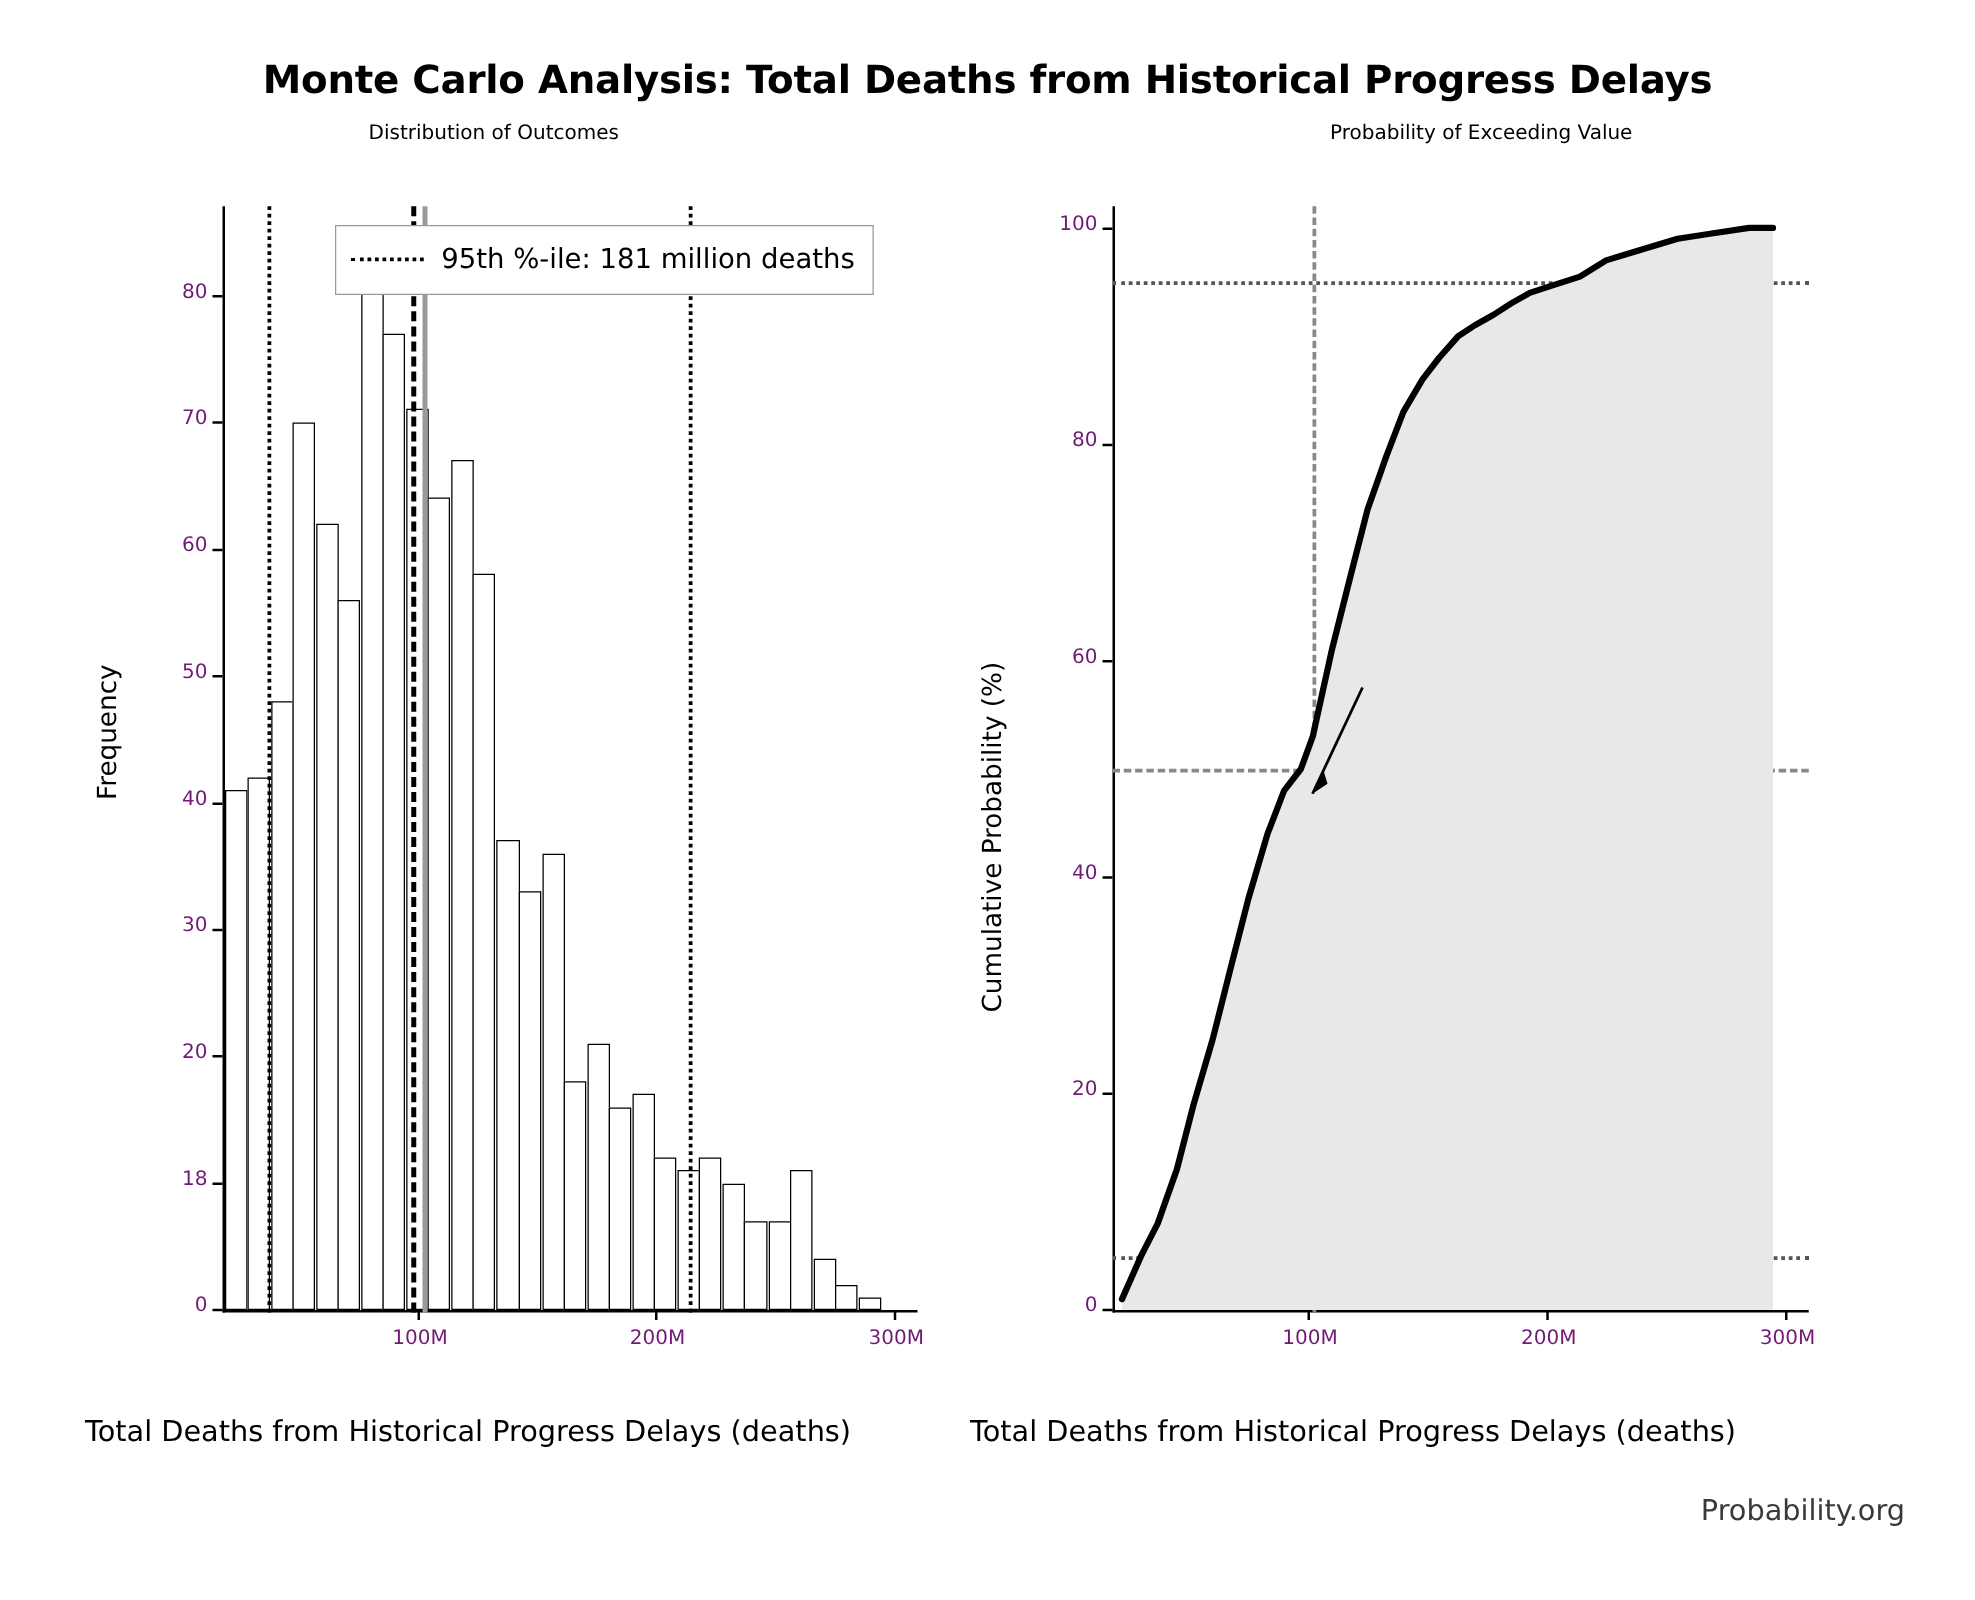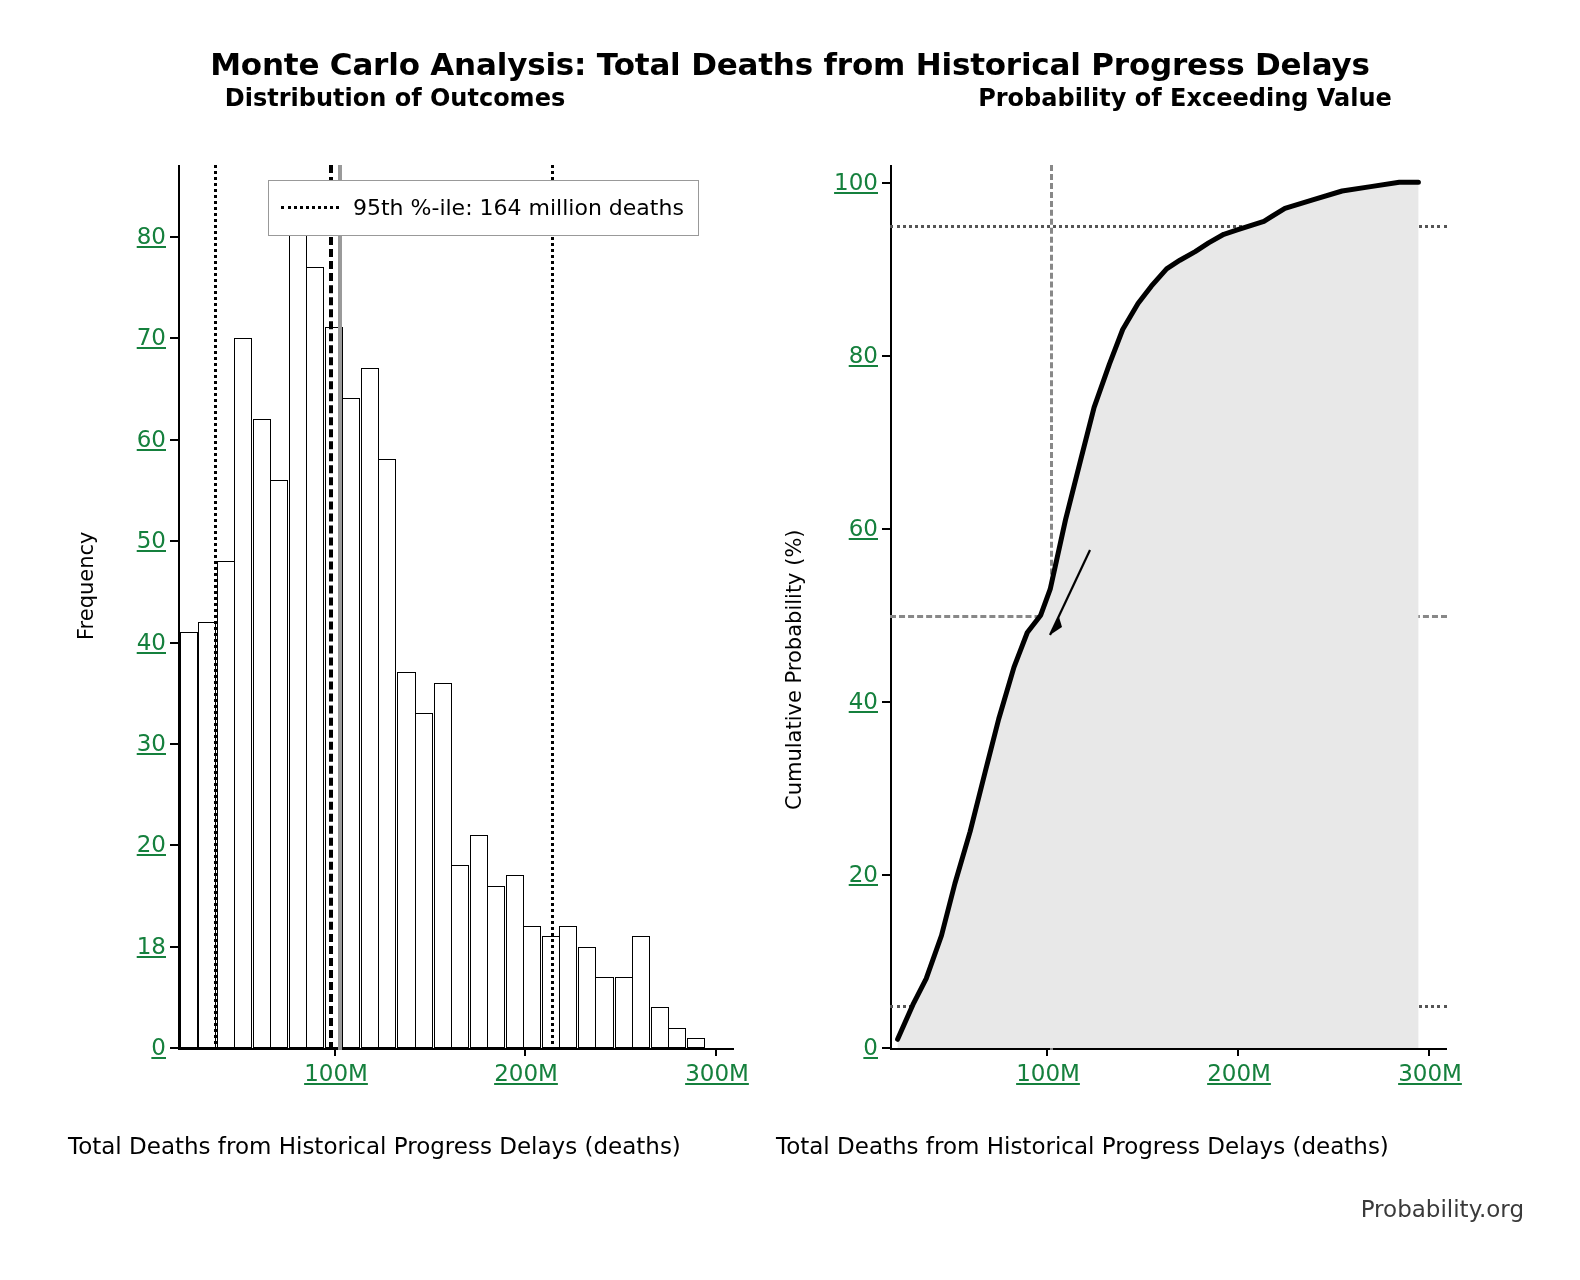--- a/index.html
+++ b/index.html
@@ -28,25 +28,25 @@
   .panel {
     position: absolute;
     top: 0;
     height: 1280px;
   }
   .panel-left { left: 0; width: 790px; }
   .panel-right { left: 790px; width: 790px; }
 
   .subtitle {
     position: absolute;
-    top: 84px;
+    top: 96px;
     width: 100%;
     text-align: center;
-    font-size: 24px;
-    font-weight: bold;
+    font-size: 16px;
+    font-weight: normal;
   }
 
   
   .plot {
     position: absolute;
     border: none;
     box-sizing: border-box;
   }
   .axis-line {
     position: absolute;
@@ -63,24 +63,23 @@
   
   #plot-right {
     left: 890px;
     top: 165px;
     width: 557px;
     height: 885px;
   }
 
   .ytick-label, .xtick-label {
     position: absolute;
-    font-size: 23px;
-    color: #15803d;
+    font-size: 16px;
+    color: #701a75;
     white-space: nowrap;
-    text-decoration: underline;
   }
   .ytick-label { text-align: right; }
   .xtick-label { text-align: center; }
   .tickmark { position: absolute; background: #000; }
 
   .axis-title {
     position: absolute;
     font-size: 21px;
     color: #000;
     white-space: nowrap;
@@ -249,21 +248,21 @@
 
   <div class="vline dotted" style="left:36px;"></div>
   <div class="vline dashed" style="left:151px;"></div>
   <div class="vline solid" style="left:160px;"></div>
   <div class="vline dotted" style="left:373px;"></div>
 </div>
 
 <div class="legend">
   <div class="legend-row">
     <span class="legend-swatch sw-dot"></span>
-    <span>95th %-ile: 164 million deaths</span>
+    <span>95th %-ile: 181 million deaths</span>
   </div>
 </div>
 
 <div class="xaxis-caption" style="left:68px;">Total Deaths from Historical Progress Delays (deaths)</div>
 
 <div class="panel panel-right">
   <div class="subtitle">Probability of Exceeding Value</div>
 </div>
 
 <div class="axis-title ylabel-rot" style="left:782px; top:810px;">Cumulative Probability (%)</div>

